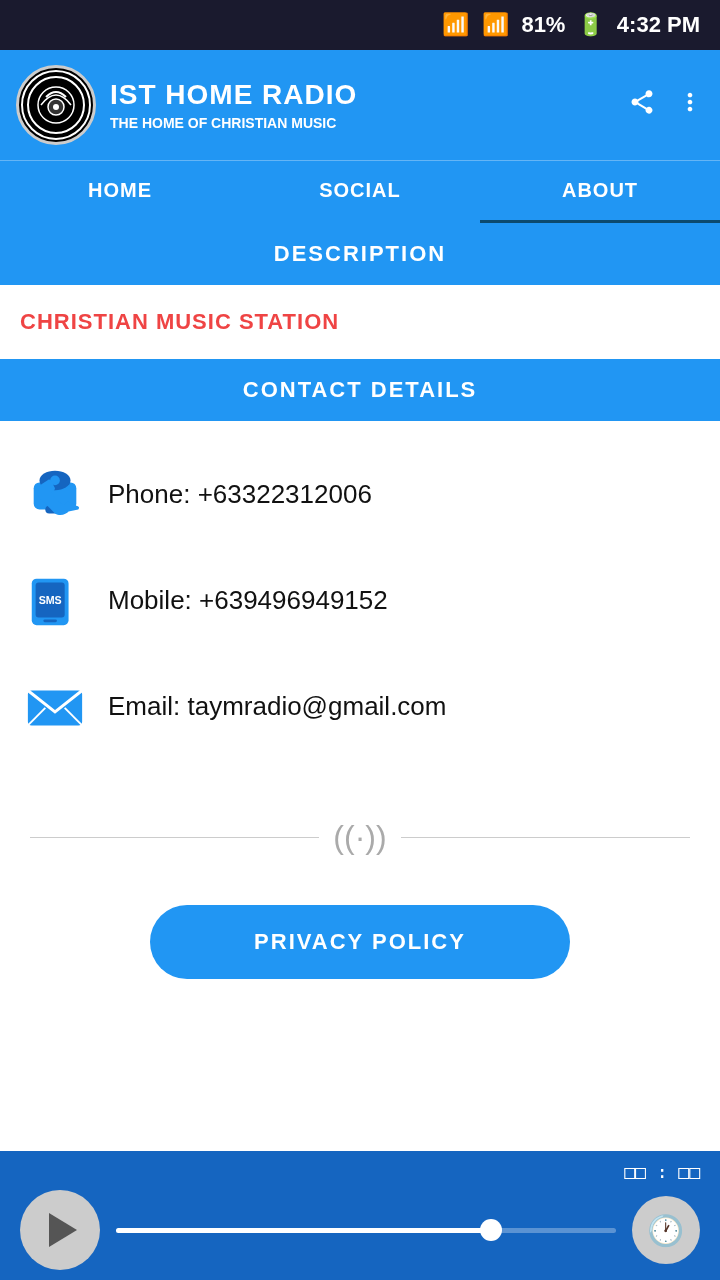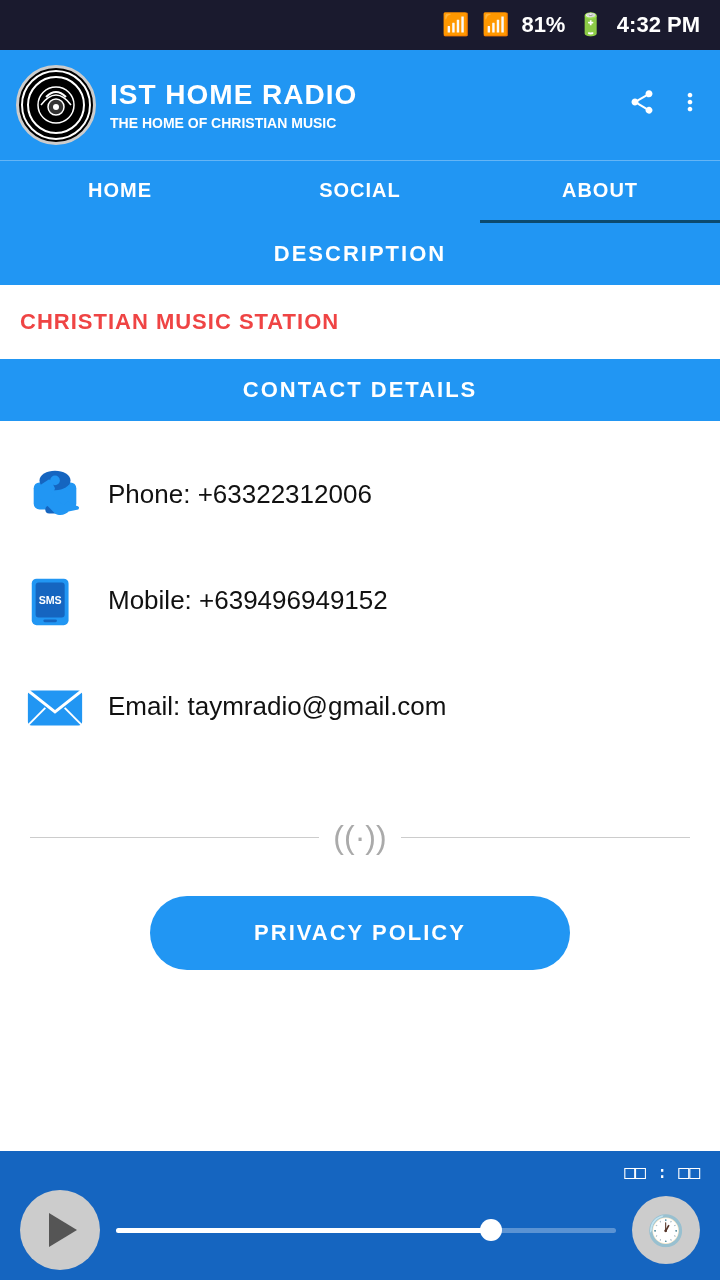--- a/index.html
+++ b/index.html
@@ -194,20 +194,21 @@
       background: #2196F3;
       color: white;
       border: none;
       border-radius: 50px;
       padding: 24px 80px;
       font-size: 22px;
       font-weight: bold;
       letter-spacing: 2px;
       cursor: pointer;
       width: 420px;
+      margin-top: 9px;
     }
 
     
     .player-bar {
       position: fixed;
       bottom: 0;
       width: 720px;
       background: #1565C0;
       padding: 10px 20px;
     }

